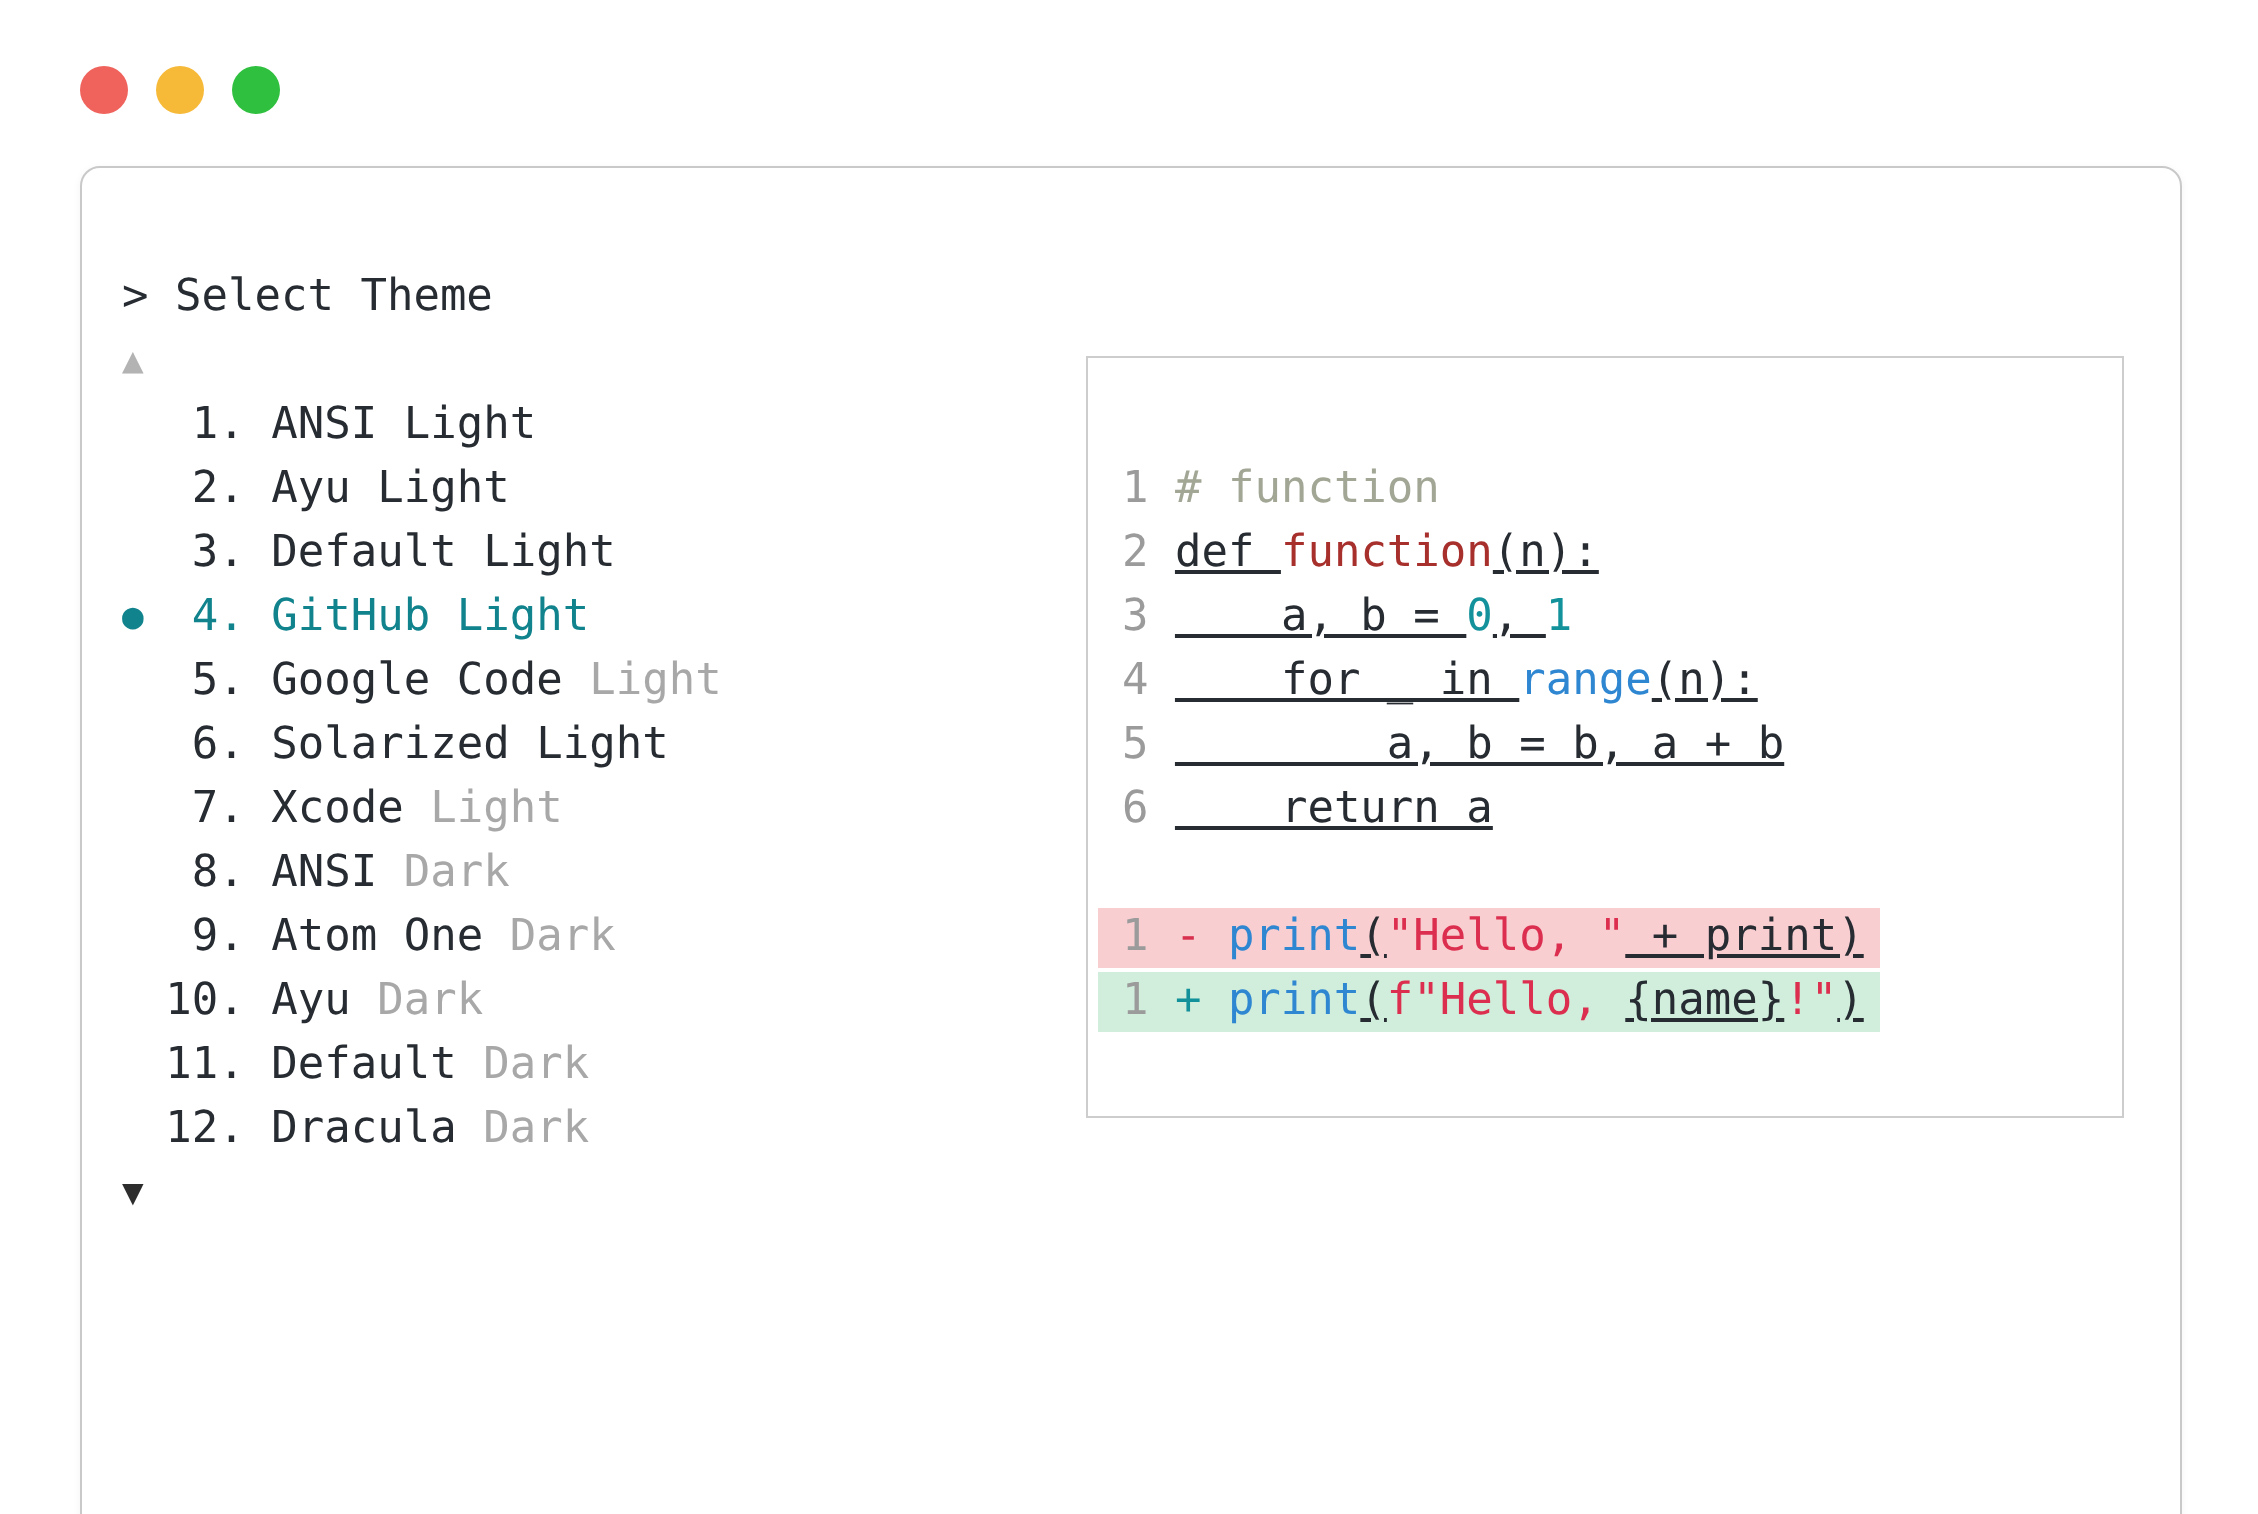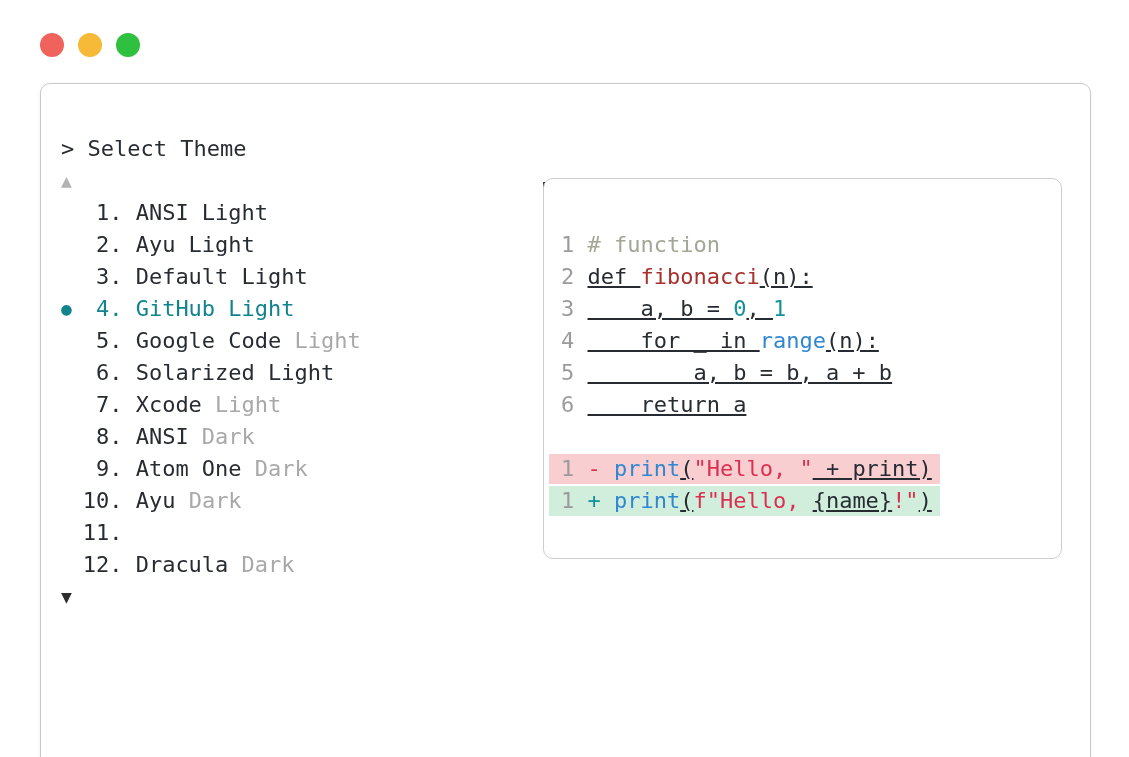--- a/index.html
+++ b/index.html
@@ -31,21 +31,21 @@
   .name{margin-left:1ch;color:var(--text-dark);white-space:pre;}
   .name .dim{color:var(--text-dim);text-align:right;}
   .list-row.selected .num,.list-row.selected .name{color:var(--accent-teal);}
   .footer-row{color:var(--text-dim);}
   .blank{height:32px;}
 
   
   .pane-right{position:absolute;left:500px;top:49px;margin-top:42px;}
   .preview-label{color:var(--text-dark);}
   .preview-box{position:absolute;left:502px;top:94px;width:519px;height:381px;
-               border:1.5px solid #cdcdcd;border-radius:10px;background:#fff;
+               border:1.5px solid #cdcdcd;border-radius:0;background:#fff;
                padding:50px 0 0 17px;overflow:hidden;}
   .cnum{display:inline-block;width:1ch;margin-right:1ch;color:var(--line-number);}
   .sign{display:inline-block;width:1ch;margin-right:1ch;}
   .sign.minus{color:var(--diff-minus);}
   .sign.plus{color:var(--diff-plus);}
   .tok-plain{color:var(--text-dark);text-decoration:underline;}
   .tok-comment{color:var(--code-comment);}
   .tok-func{color:var(--code-func);}
   .tok-number{color:var(--code-number);}
   .tok-builtin{color:var(--code-builtin);}
@@ -73,35 +73,35 @@
         <div class="row list-row"><span class="marker"></span><span class="num">1.</span><span class="name">ANSI Light</span></div>
         <div class="row list-row"><span class="marker"></span><span class="num">2.</span><span class="name">Ayu Light</span></div>
         <div class="row list-row"><span class="marker"></span><span class="num">3.</span><span class="name">Default Light</span></div>
         <div class="row list-row selected"><span class="marker">●</span><span class="num">4.</span><span class="name">GitHub Light</span></div>
         <div class="row list-row"><span class="marker"></span><span class="num">5.</span><span class="name">Google Code<span class="dim"> Light</span></span></div>
         <div class="row list-row"><span class="marker"></span><span class="num">6.</span><span class="name">Solarized Light</span></div>
         <div class="row list-row"><span class="marker"></span><span class="num">7.</span><span class="name">Xcode<span class="dim"> Light</span></span></div>
         <div class="row list-row"><span class="marker"></span><span class="num">8.</span><span class="name">ANSI<span class="dim"> Dark</span></span></div>
         <div class="row list-row"><span class="marker"></span><span class="num">9.</span><span class="name">Atom One<span class="dim"> Dark</span></span></div>
         <div class="row list-row"><span class="marker"></span><span class="num">10.</span><span class="name">Ayu<span class="dim"> Dark</span></span></div>
-        <div class="row list-row"><span class="marker"></span><span class="num">11.</span></div>
+        <div class="row list-row"><span class="marker"></span><span class="num">11.</span><span class="name">Default<span class="dim"> Dark</span></span></div>
         <div class="row list-row"><span class="marker"></span><span class="num">12.</span><span class="name">Dracula<span class="dim"> Dark</span></span></div>
       </div>
     <div class="row scroll-down">▼</div>
     <div class="row blank"></div>
   </div>
 
   <div class="pane-right">
     <div class="row preview-label">Preview</div>
   </div>
 
   <div class="preview-box">
     <div id="code-lines">
         <div class="row"><span class="cnum">1</span><span class="tok-comment"># function</span></div>
-        <div class="row"><span class="cnum">2</span><span class="tok-plain">def </span><span class="tok-func">fibonacci</span><span class="tok-plain">(n):</span></div>
+        <div class="row"><span class="cnum">2</span><span class="tok-plain">def </span><span class="tok-func">function</span><span class="tok-plain">(n):</span></div>
         <div class="row"><span class="cnum">3</span><span class="tok-plain">    a, b = </span><span class="tok-number">0</span><span class="tok-plain">, </span><span class="tok-number">1</span></div>
         <div class="row"><span class="cnum">4</span><span class="tok-plain">    for _ in </span><span class="tok-builtin">range</span><span class="tok-plain">(n):</span></div>
         <div class="row"><span class="cnum">5</span><span class="tok-plain">        a, b = b, a + b</span></div>
         <div class="row"><span class="cnum">6</span><span class="tok-plain">    return a</span></div>
         <div class="row blank"></div>
         <div class="row"><span class="diff-wrap removed"><span class="cnum">1</span><span class="sign minus">-</span><span class="tok-builtin">print</span><span class="tok-plain">(</span><span class="tok-string">"Hello, "</span><span class="tok-plain"> + print)</span></span></div>
         <div class="row"><span class="diff-wrap added"><span class="cnum">1</span><span class="sign plus">+</span><span class="tok-builtin">print</span><span class="tok-plain">(</span><span class="tok-string">f"Hello, </span><span class="tok-plain">{name}</span><span class="tok-string">!"</span><span class="tok-plain">)</span></span></div>
       </div>
   </div>
 

